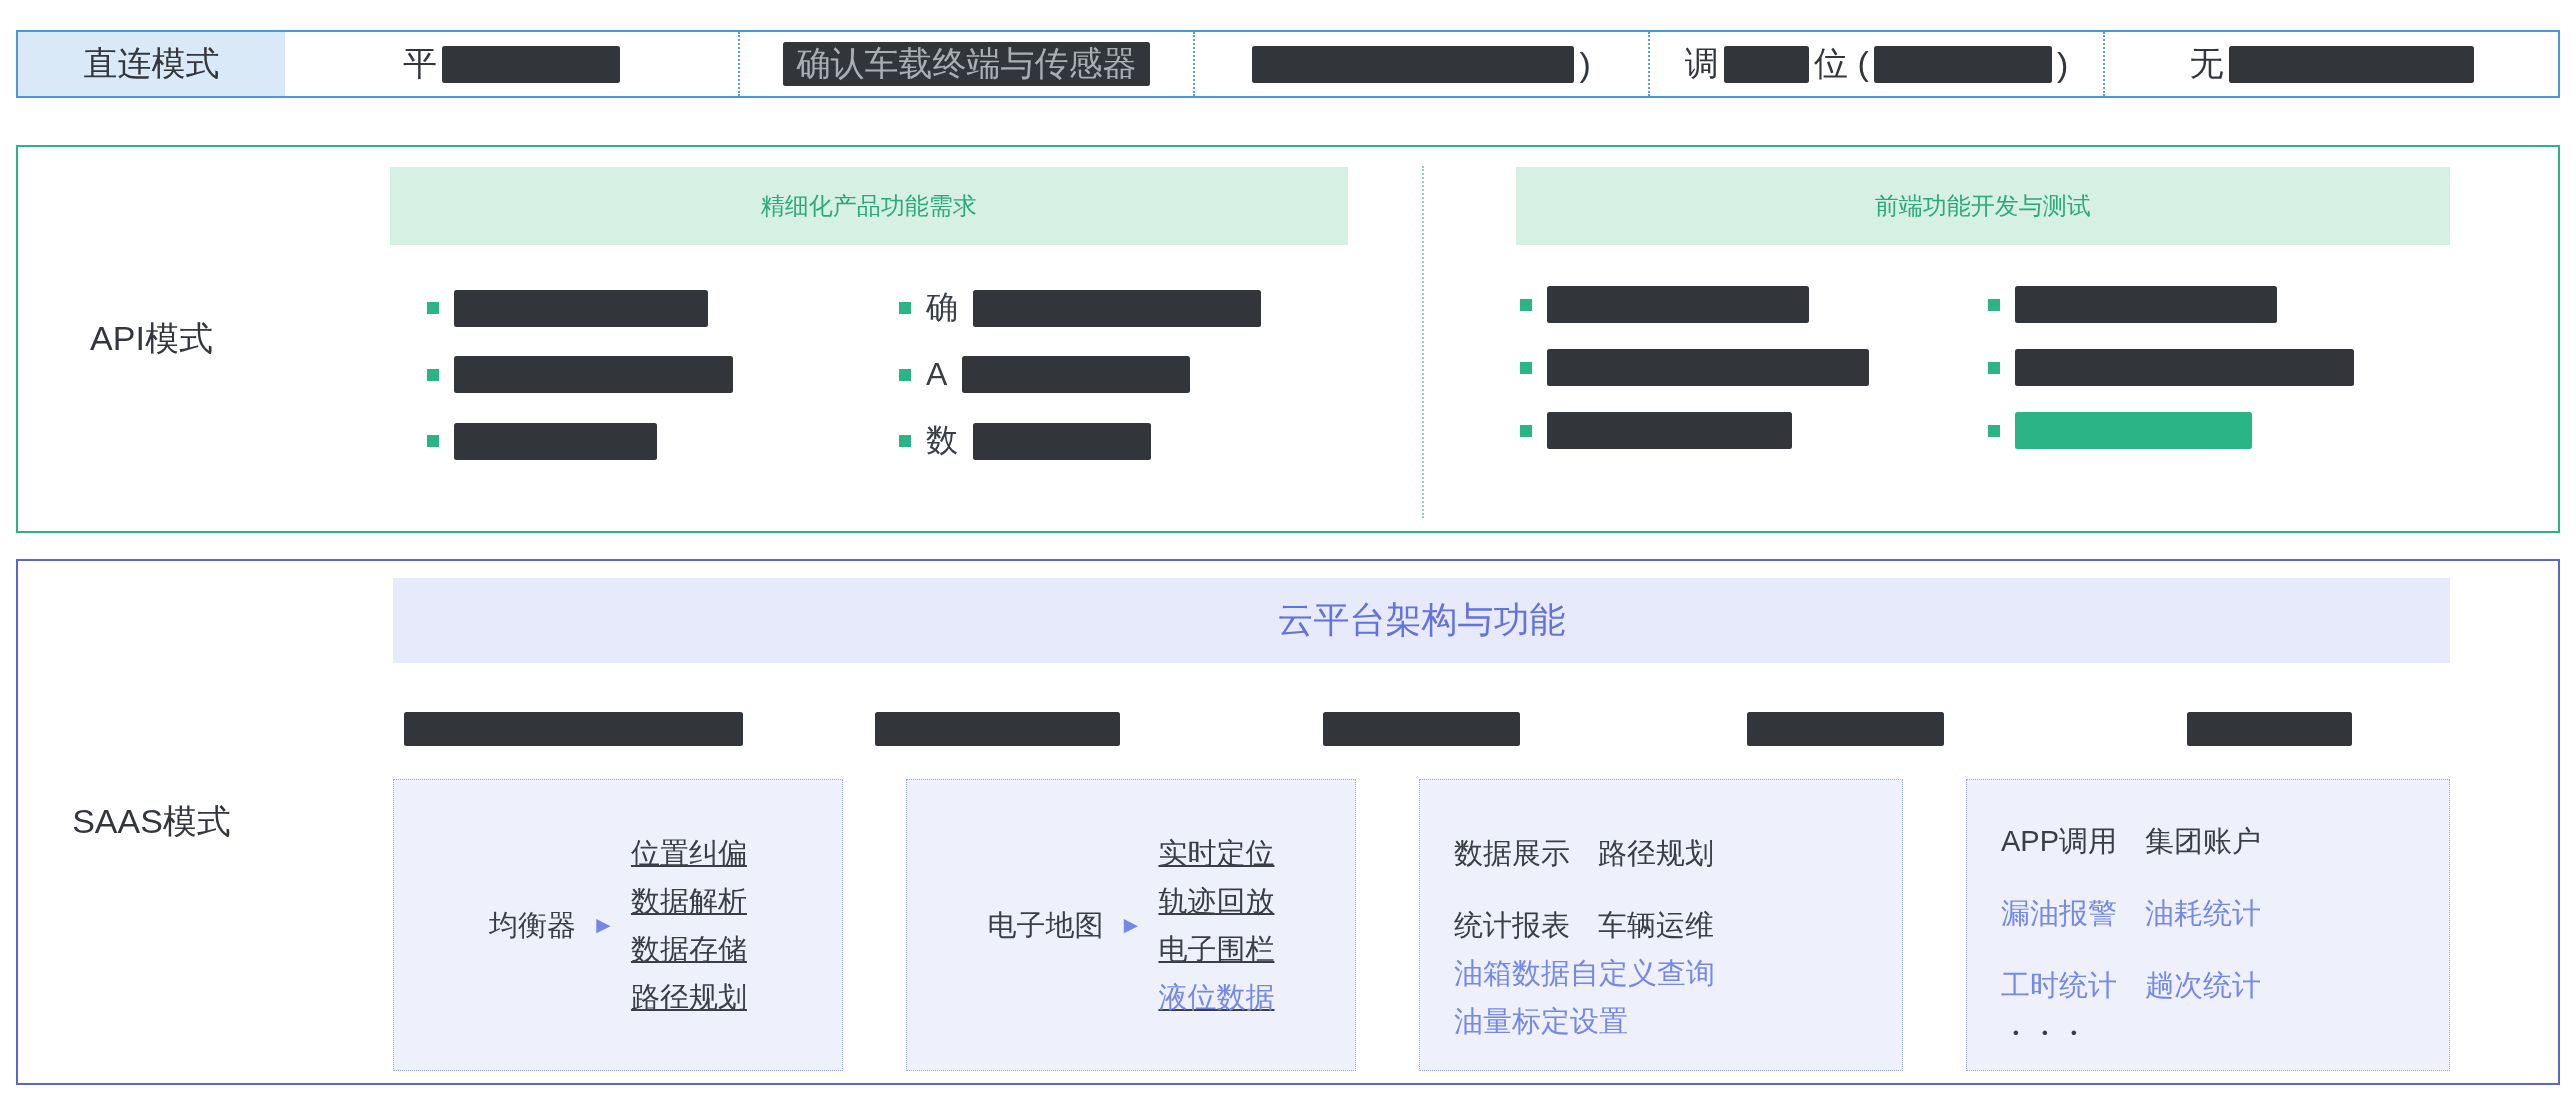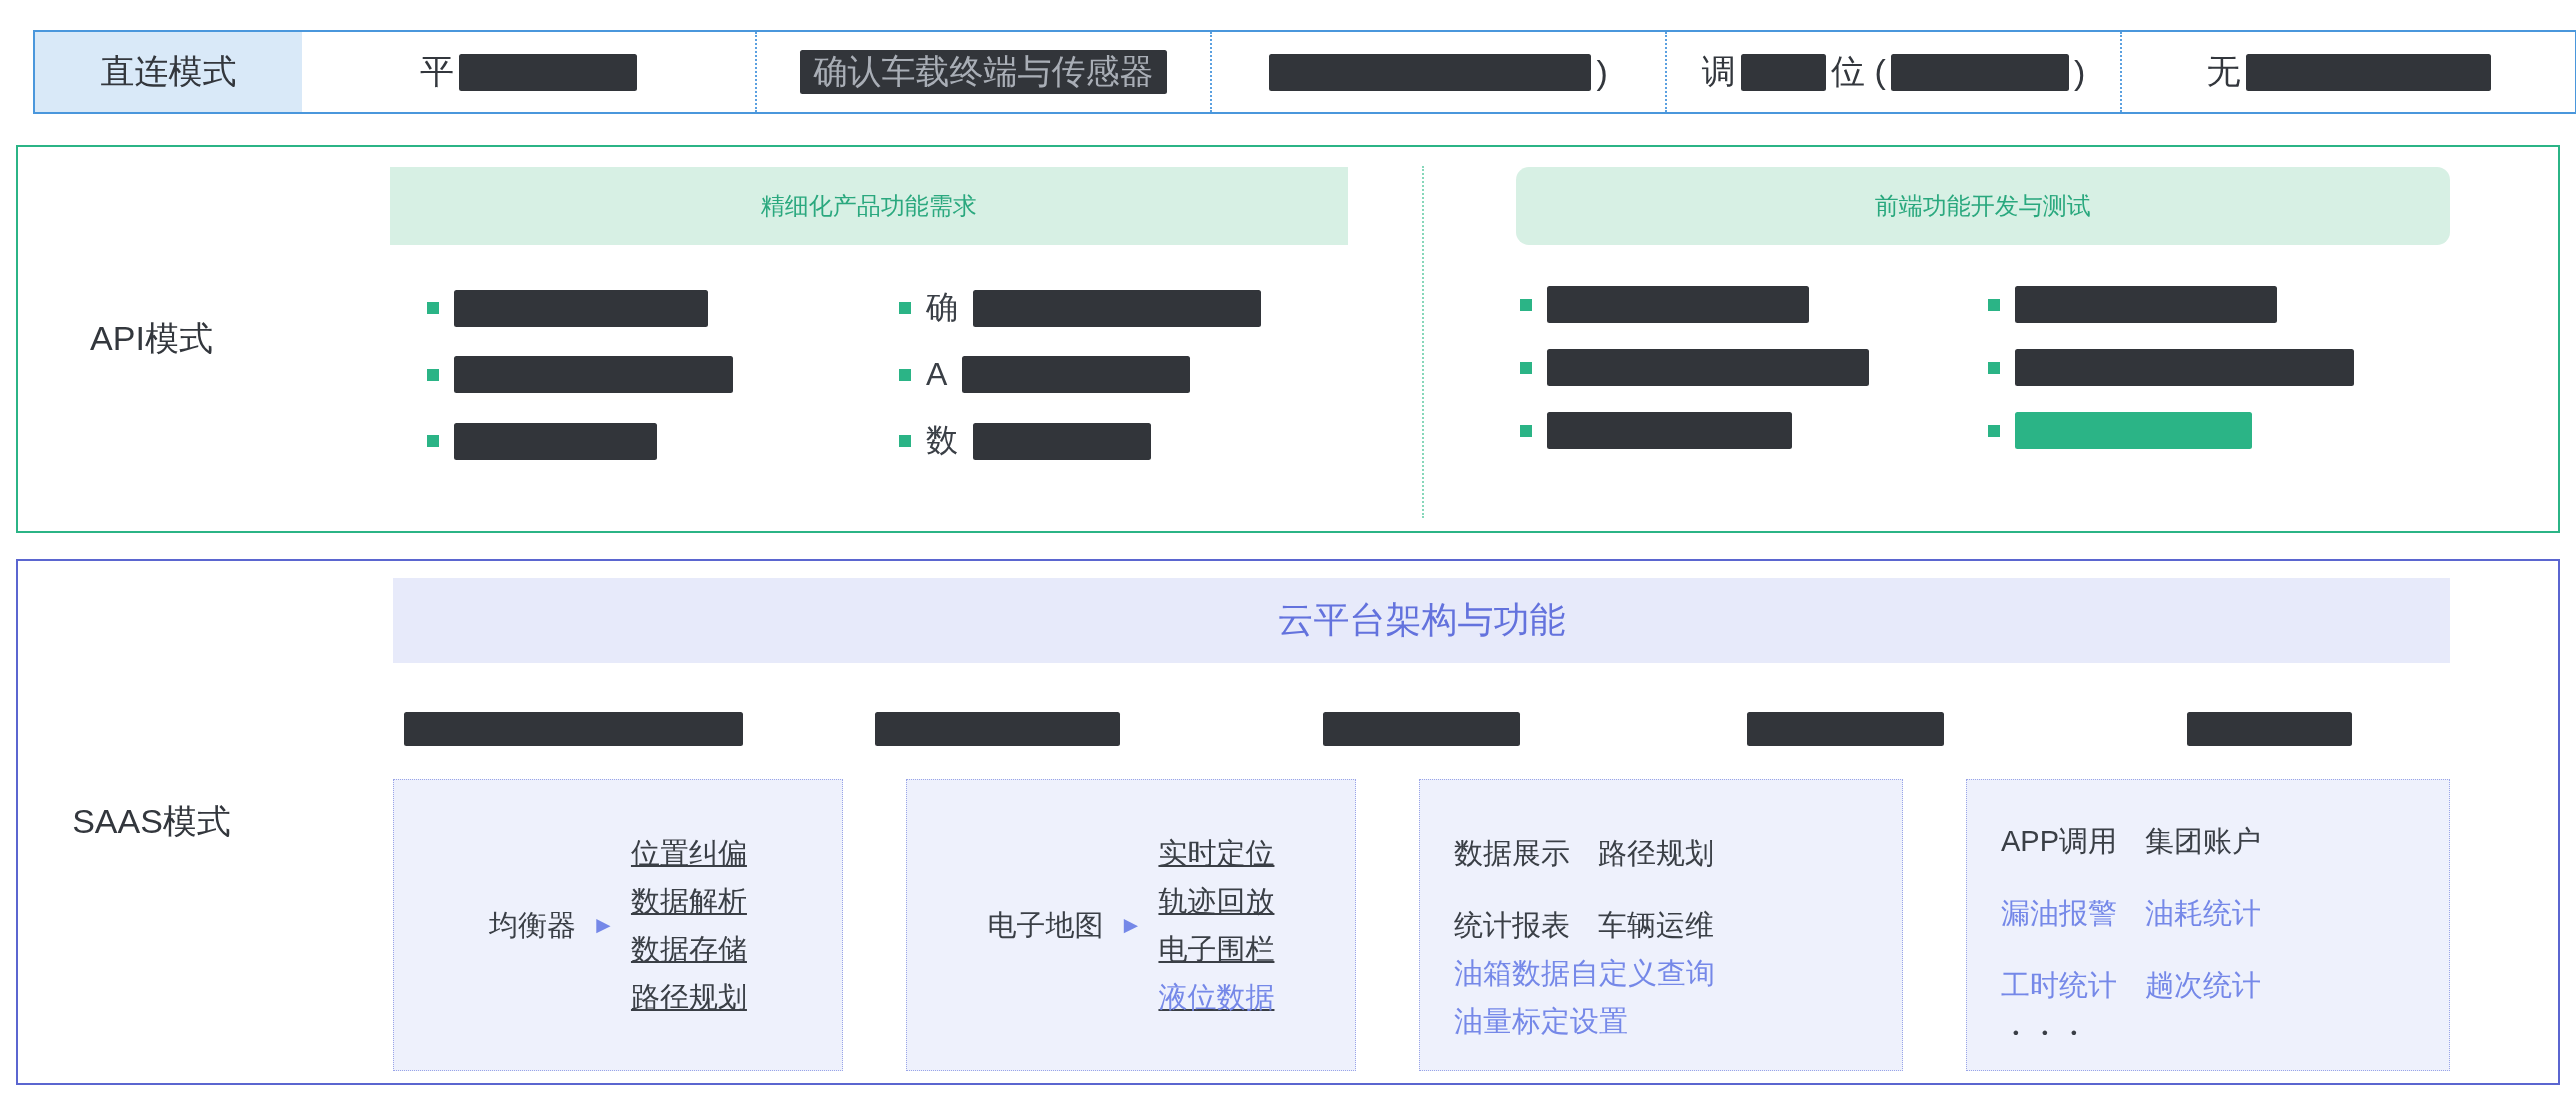--- a/index.html
+++ b/index.html
@@ -6,21 +6,21 @@
   html, body { background: #ffffff; }
   .page {
     position: relative; width: 2576px; height: 1115px;
     background: #ffffff; overflow: hidden;
     font-family: "Liberation Sans", "DejaVu Sans", sans-serif;
     color: #3a3f46;
   }
   section { position: absolute; display: flex; background: #ffffff; }
 
   
-  .sec-direct { left: 33px; top: 30px; width: 2544px; height: 84px; border: 2.5px solid #4a97dc; }
+  .sec-direct { left: 16px; top: 30px; width: 2544px; height: 68px; border: 2.5px solid #4a97dc; }
   .label-cell { flex: 0 0 267px; display: flex; align-items: center; justify-content: center;
                 font-size: 34px; color: #33373d; }
   .direct-label { background: #d9e9f8; }
   .steps { flex: 1; display: flex; align-items: stretch; }
   .step { flex: 1; display: flex; align-items: center; justify-content: center; gap: 5.1px;
           font-size: 34px; color: #33373d; white-space: nowrap; }
   .step + .step { border-left: 2.5px dotted #5aa0e0; }
 
   .redact { display: inline-block; height: 37px; background: #32353a; border-radius: 2.5px; }
   .redact-label { height: 44px; display: inline-flex; align-items: center; padding: 0 13.5px;
@@ -28,21 +28,21 @@
   .redact-green { background: #2bb486; }
 
   
   .sec-api { left: 16px; top: 145px; width: 2544px; height: 388px; border: 2.5px solid #2bb486; }
   .api-content { flex: 1; position: relative; display: flex; }
   .api-divider { position: absolute; left: 50%; top: 18.6px; bottom: 13.5px; border-left: 2.5px dotted #86d7ba; }
   .api-half { flex: 1; padding-top: 20.3px; }
   .half-header { height: 78px; display: flex; align-items: center; justify-content: center;
                  font-size: 24px; color: #2aa87e; background: #d7f0e4; }
   .left-half  .half-header { margin: 0 74px 0 105px; }
-  .right-half .half-header { margin: 0 108px 0 94px; border-radius: 13px; }
+  .right-half .half-header { margin: 0 108px 0 94px; }
   .bullets { display: grid; grid-template-columns: 1fr 1fr; row-gap: 26px; margin-top: 41px; }
   .left-half  .bullets { padding: 0 51px 0 142px; }
   .right-half .bullets { padding: 0 102px 0 98px; }
   .bullet { display: flex; align-items: center; gap: 15.2px; font-size: 32px; color: #3a3f46; }
   .bullet .sq { flex: 0 0 12px; width: 12px; height: 12px; background: #2bb486; }
 
   
   .sec-saas { left: 16px; top: 559px; width: 2544px; height: 526px; border: 2.5px solid #5b66d0; }
   .saas-content { flex: 1; padding: 17px 108px 0 108px; display: flex; flex-direction: column; }
   .saas-header { height: 85px; display: flex; align-items: center; justify-content: center;

